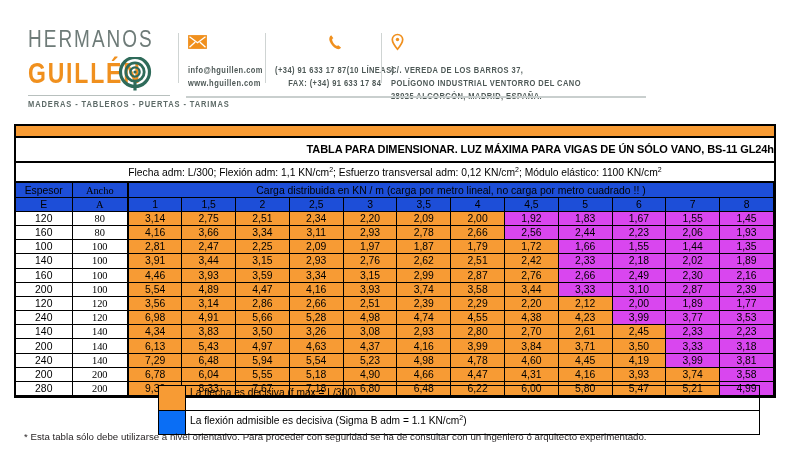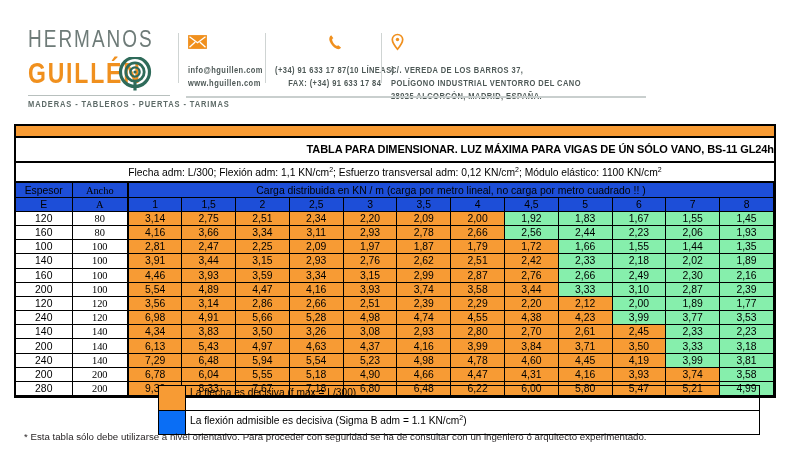--- a/index.html
+++ b/index.html
@@ -87,21 +87,21 @@
   table.grid td, table.grid th {
     border:1px solid #000;
     font-size:10.4px; text-align:center; color:#000;
     height:14.2px; padding:0; font-weight:400;
   }
   th.hd { font-weight:400; font-size:10px; background:#1d4ed8; }
   .col-e { width:56px; }
   .col-a { width:56px;font-family:Liberation Serif, serif; }
   .loadhead { font-size:10.3px; }
   td.v { background:#f79b34; font-weight:400; }
-  td.v.blue { background:#86efac; }
+  td.v.blue { background:#d946ef; }
   tr.datarow td { height:14.2px; }
   td.lab { background:#fff; }
   .thickleft { border-left:2px solid #000 !important;margin-top:12px; }
 
   
   #legend {
     position:absolute; left:158px; top:385px; width:602px;
     border:1.5px solid #000;
   }
   .legrow { display:flex; height:24px; align-items:stretch; }

